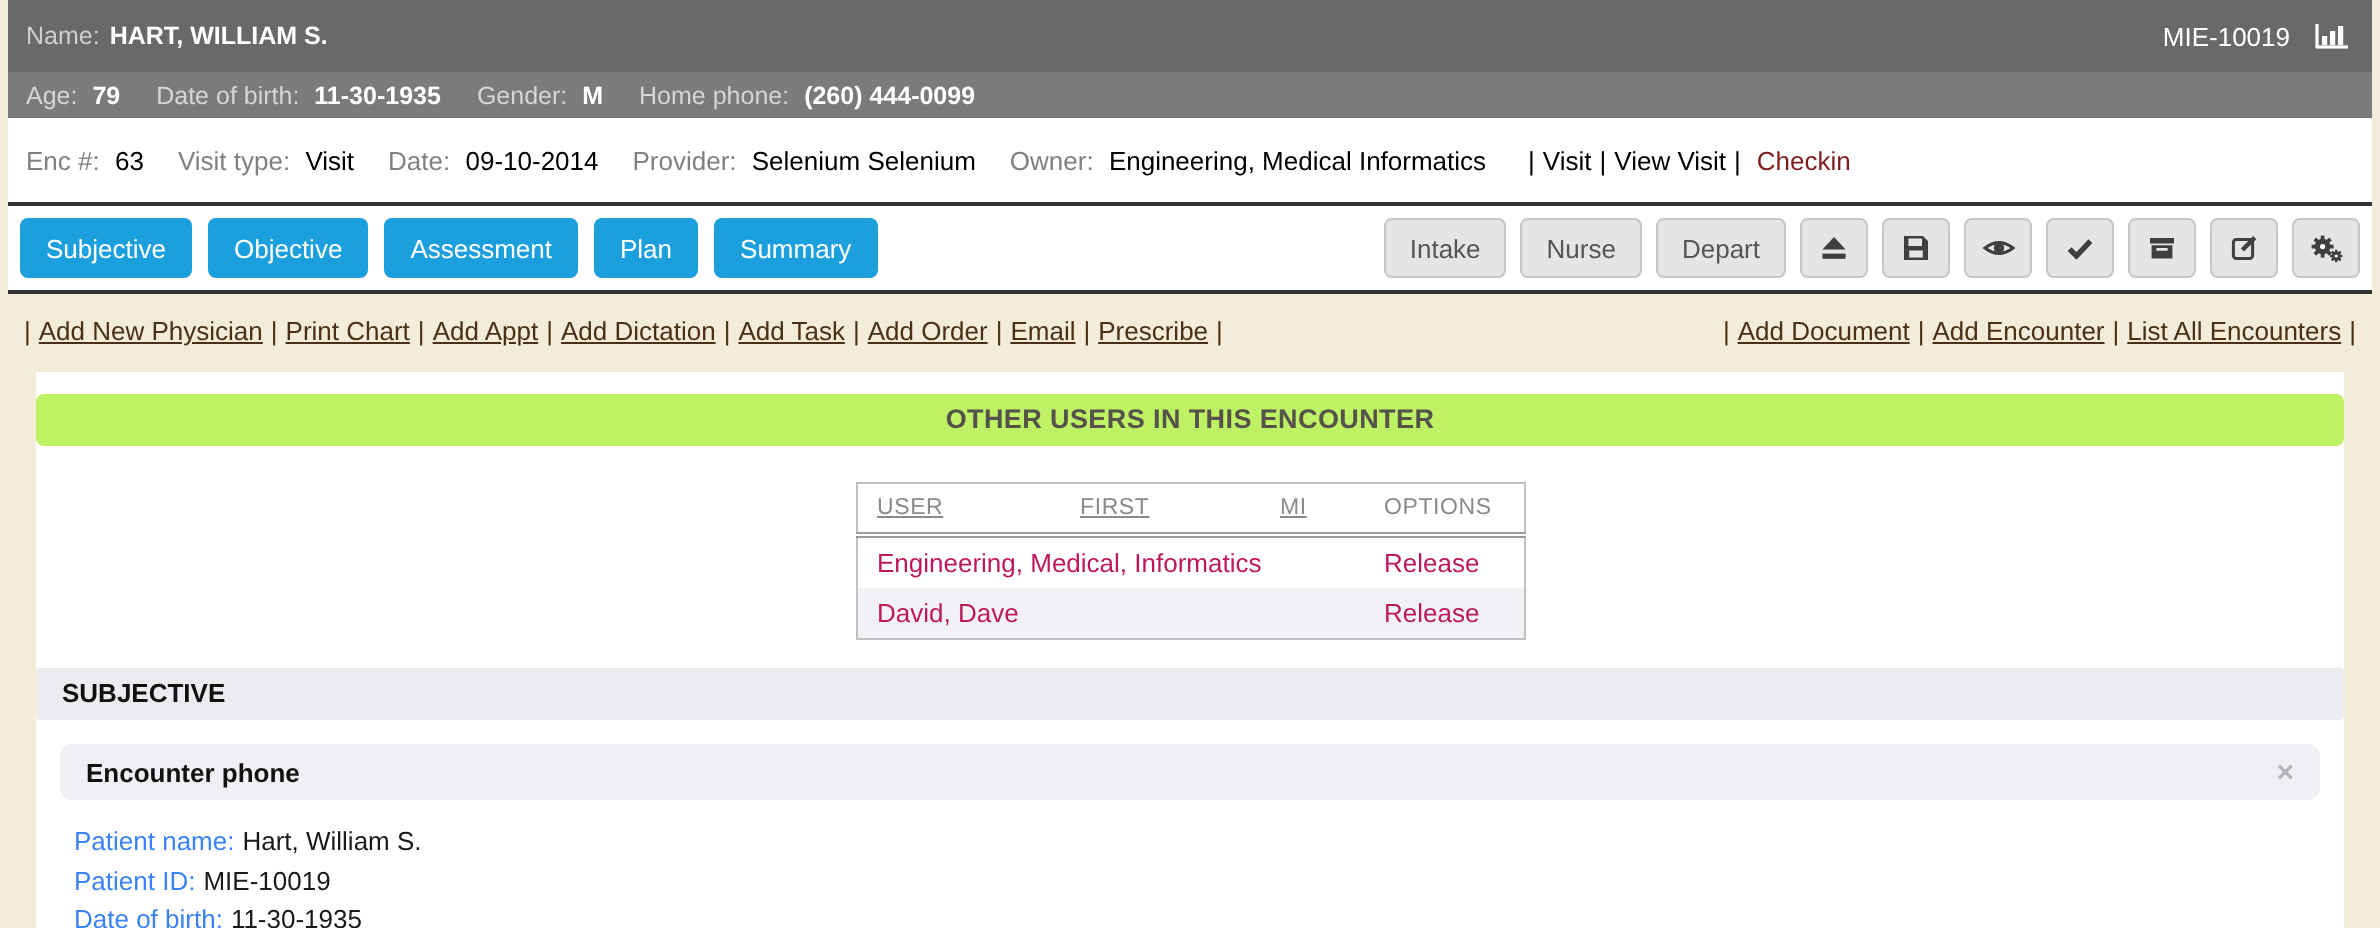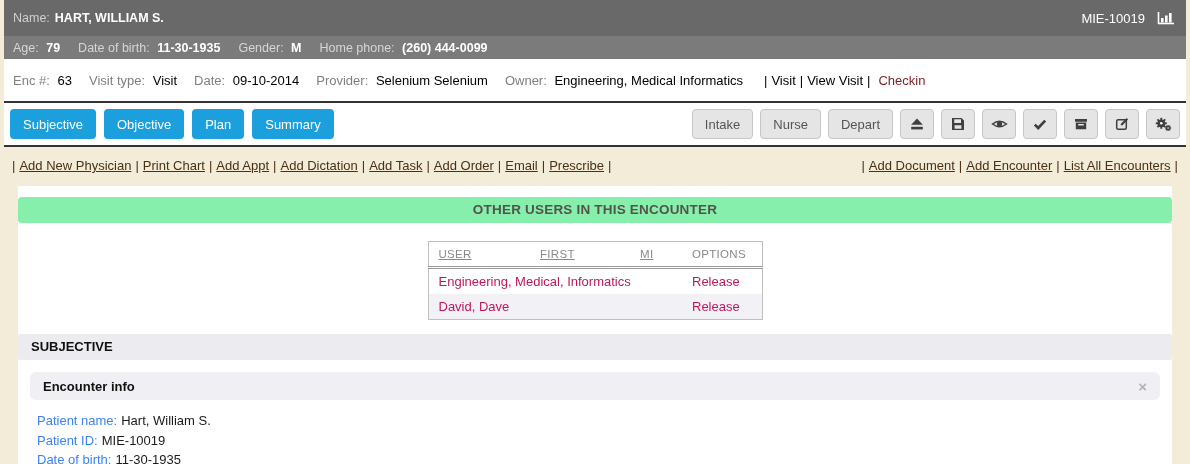--- a/index.html
+++ b/index.html
@@ -38,21 +38,21 @@
   .quicklinks { background: #f2ecd9; padding: 11px 8px 13px 8px; font-size: 13px; display: flex; color: #4a3015; }
   .quicklinks .grp { display: flex; align-items: center; white-space: nowrap; }
   .quicklinks .grp.right { margin-left: auto; }
   .quicklinks .sep { margin: 0 4px; }
   .quicklinks .qlink { text-decoration: underline; cursor: pointer; }
 
   
   .content { background: #f2ecd9; height: 304px; padding: 0 18px; }
   .panel { background: #ffffff; height: 100%; padding-top: 11px; }
 
-  .banner { background: #86efac; border-radius: 4px; height: 26px; line-height: 26px; text-align: center; font-weight: bold; font-size: 13.5px; color: #55524a; letter-spacing: 0.2px; }
+  .banner { background: #bef264; border-radius: 4px; height: 26px; line-height: 26px; text-align: center; font-weight: bold; font-size: 13.5px; color: #55524a; letter-spacing: 0.2px; }
 
   table.users { margin: 18px auto 0 auto; border-collapse: collapse; border: 1px solid #c0c0c0; font-size: 13px; background: #fff; }
   table.users th { font-weight: normal; color: #8a8a8a; font-size: 11.5px; text-align: left; padding: 6px 10px; border-bottom: 3px double #9a9a9a; letter-spacing: 0.3px; }
   table.users th.sortable { text-decoration: underline; cursor: pointer; }
   table.users td { padding: 5px 10px; color: #be185d; }
   table.users tr.alt td { background: #f2f2f6; }
   .col-user { width: 102px; } .col-first { width: 100px; } .col-mi { width: 52px; } .col-opts { width: 80px; }
 
   .section-bar { margin-top: 14px; background: #ececf0; height: 26px; line-height: 26px; font-weight: bold; font-size: 13px; color: #111; padding-left: 13px; border-radius: 2px; }
 
@@ -129,20 +129,21 @@
   <span class="visitlink">Visit</span>
   <span class="sep">|</span>
   <span class="visitlink">View Visit</span>
   <span class="sep">|</span>
   <span class="checkin">Checkin</span>
 </div>
 
 <div class="toolbar">
   <button class="btn-blue">Subjective</button>
   <button class="btn-blue">Objective</button>
+  <button class="btn-blue">Assessment</button>
   <button class="btn-blue">Plan</button>
   <button class="btn-blue">Summary</button>
   <span class="rightgrp">
     <button class="btn-white">Intake</button>
     <button class="btn-white">Nurse</button>
     <button class="btn-white">Depart</button>
     <button class="btn-white btn-icon">
       <span>
         <svg width="16" height="16" viewBox="0 0 16 16" fill="#3f3f3f">
           <polygon points="8,2.5 13.8,8.8 2.2,8.8"></polygon>
@@ -265,21 +266,21 @@
         <tr class="alt">
           <td colspan="3">David, Dave</td>
           <td>Release</td>
         </tr>
       </tbody>
     </table>
 
     <div class="section-bar">SUBJECTIVE</div>
 
     <div class="enc-info-bar">
-      <span>Encounter info</span>
+      <span>Encounter phone</span>
       <span class="close">×</span>
     </div>
 
     <div class="info-lines">
       <div>
         <span class="lbl">Patient name:</span><span class="val">Hart, William S.</span>
       </div>
       <div>
         <span class="lbl">Patient ID:</span><span class="val">MIE-10019</span>
       </div>

